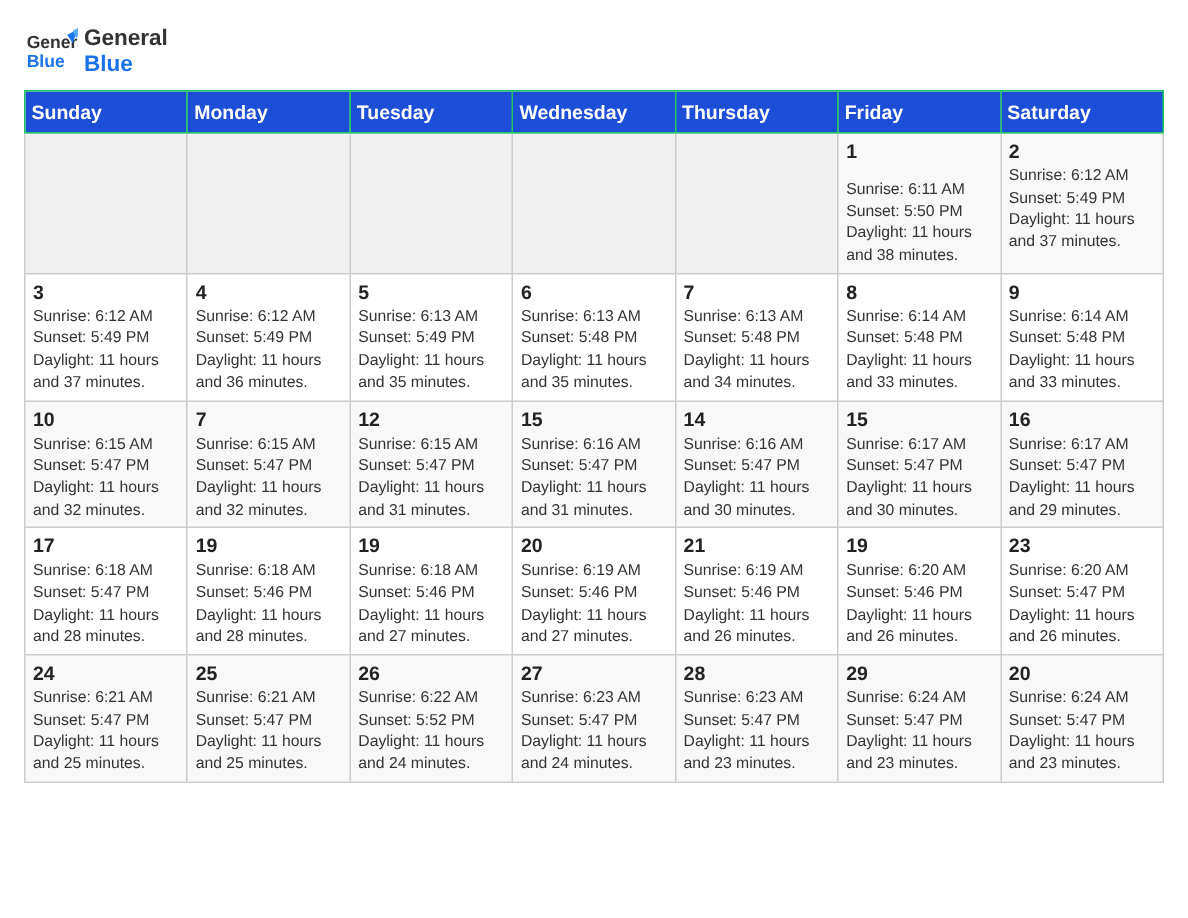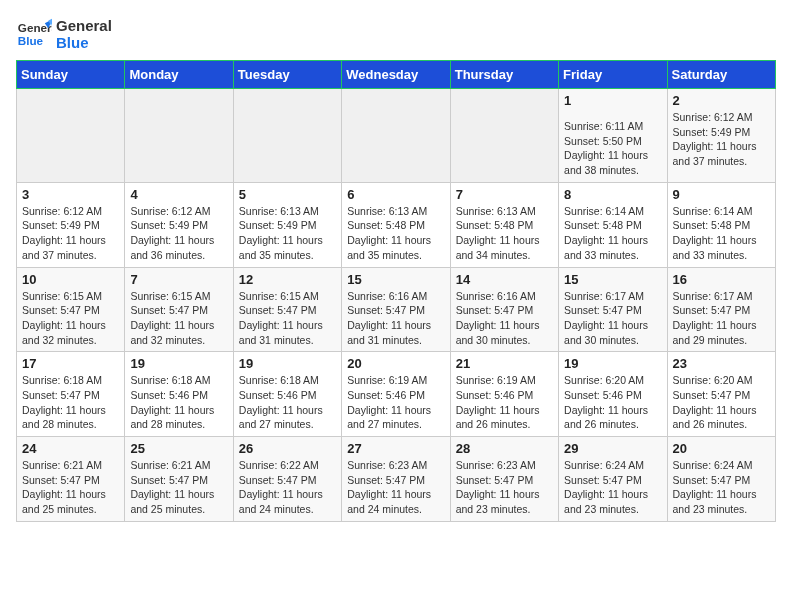--- a/index.html
+++ b/index.html
@@ -299,21 +299,21 @@
         <td>
           <span class="day-num">25</span>
           <div class="day-info" style="white-space: pre-line;">Sunrise: 6:21 AM
 Sunset: 5:47 PM
 Daylight: 11 hours
 and 25 minutes.</div>
         </td>
         <td>
           <span class="day-num">26</span>
           <div class="day-info" style="white-space: pre-line;">Sunrise: 6:22 AM
-Sunset: 5:47 PM
+Sunset: 5:52 PM
 Daylight: 11 hours
 and 24 minutes.</div>
         </td>
         <td>
           <span class="day-num">27</span>
           <div class="day-info" style="white-space: pre-line;">Sunrise: 6:23 AM
 Sunset: 5:47 PM
 Daylight: 11 hours
 and 24 minutes.</div>
         </td>

